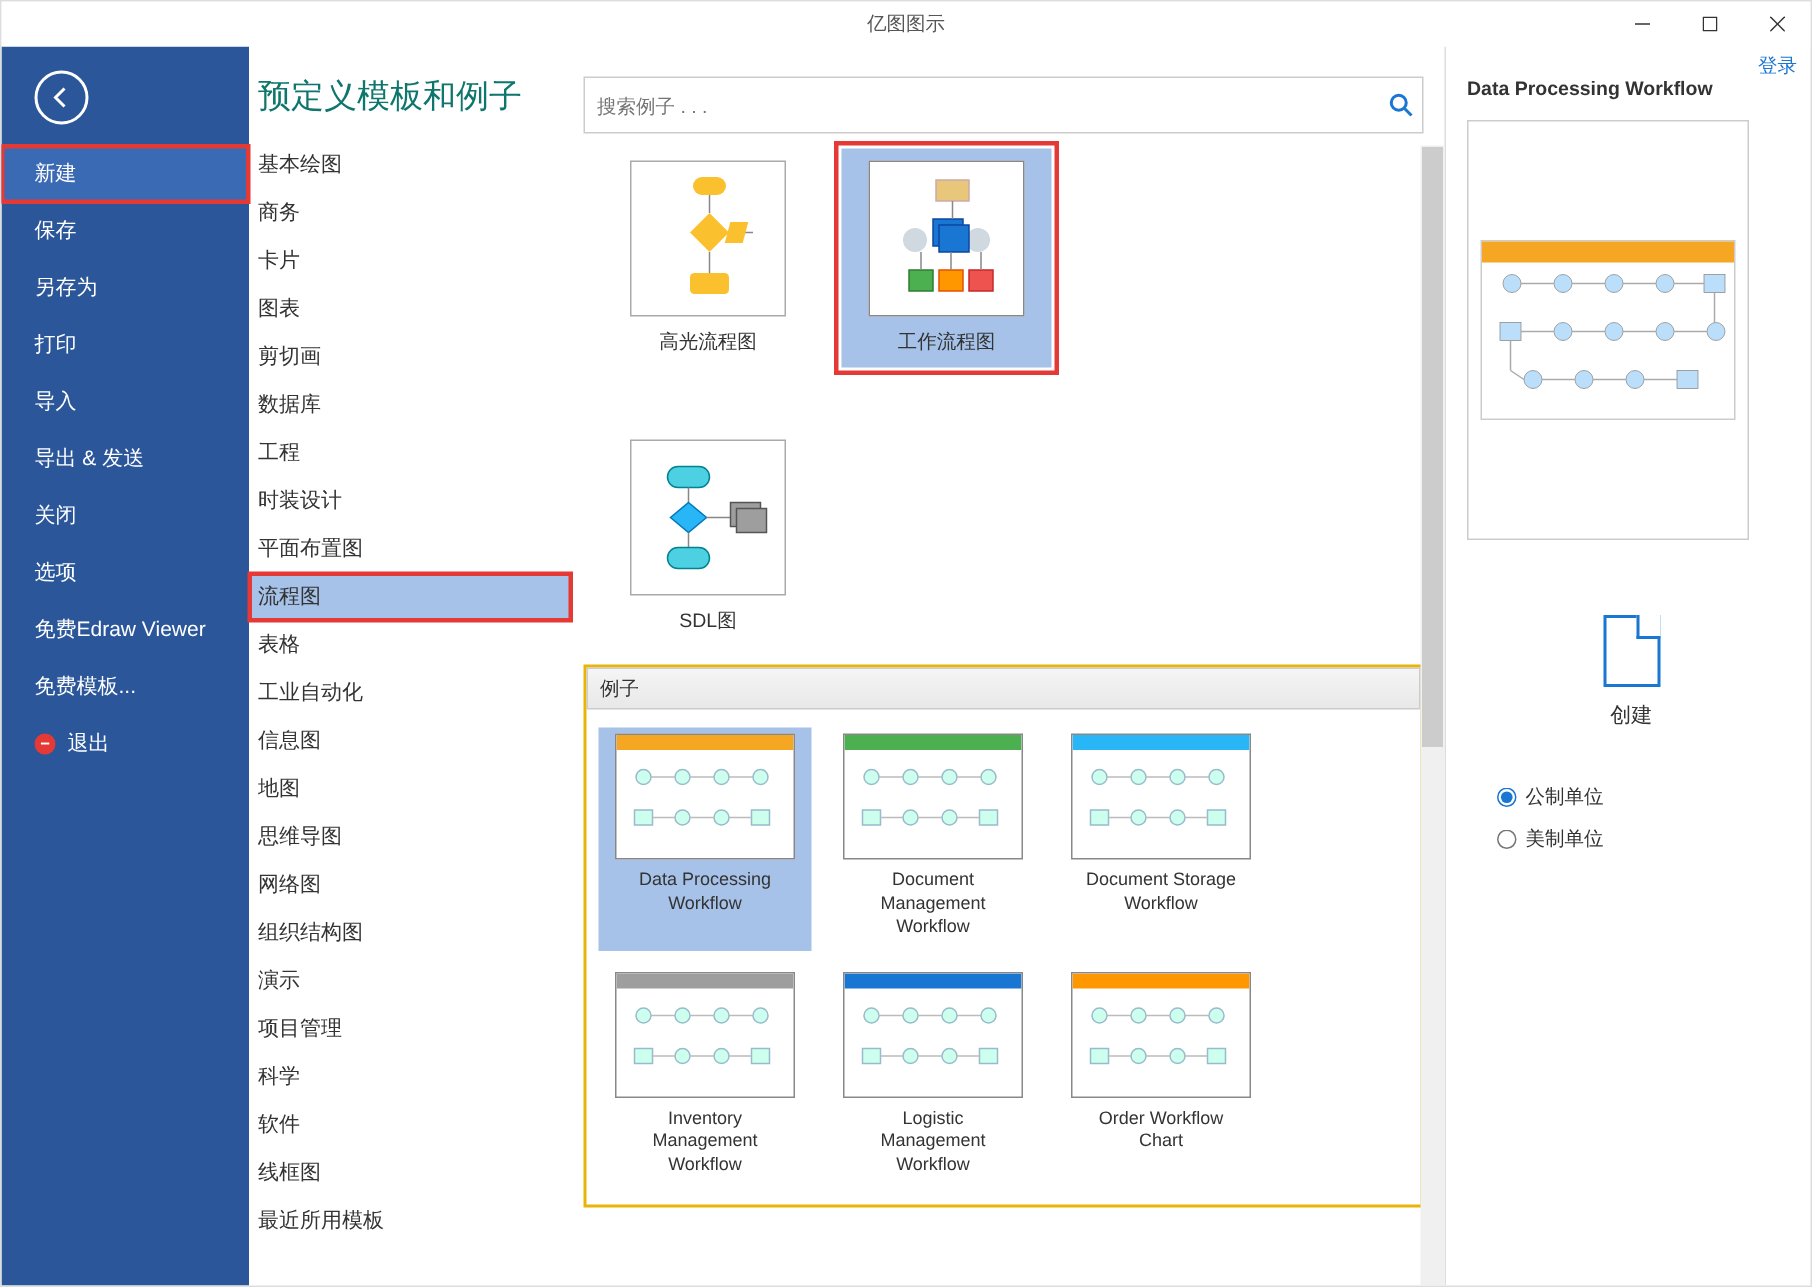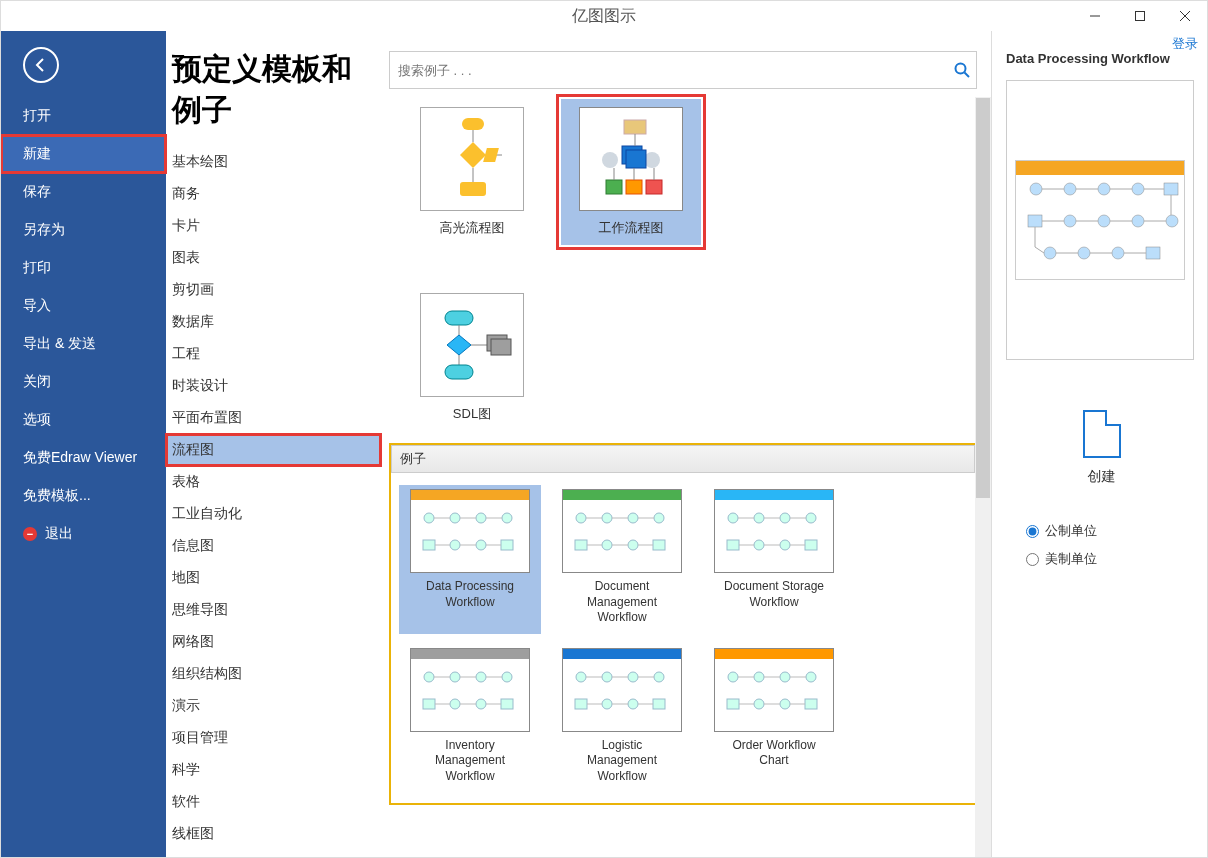--- a/index.html
+++ b/index.html
@@ -1,34 +1,34 @@
 <!DOCTYPE html>
 <html><head>
 <meta charset="utf-8">
 <style>
 * { box-sizing: border-box; margin: 0; padding: 0; }
 body { font-family: "Microsoft YaHei", "Segoe UI", sans-serif; font-size: 13px; background: #fff; width: 1208px; height: 858px; overflow: hidden; border: 1px solid #ddd; }
 
 .titlebar { height: 30px; background: #fff; display: flex; align-items: center; position: relative; }
-.titlebar-title { position: absolute; left: 50%; transform: translateX(-50%); color: #555; font-size: 16px; }
+.titlebar-title { position: absolute; left: 50%; transform: translateX(-50%); color: #555; font-size: 13px; }
 .win-controls { position: absolute; right: 0; display: flex; }
 .win-btn { width: 45px; height: 30px; display: flex; align-items: center; justify-content: center; color: #333; cursor: pointer; }
 .login-link { position: absolute; right: 10px; top: 35px; color: #1976d2; font-size: 13px; cursor: pointer; }
 
 .main { display: flex; height: calc(100% - 30px); }
 .sidebar { width: 165px; background: #2b579a; color: #fff; padding-top: 8px; }
 .back-btn { width: 36px; height: 36px; border: 2px solid #fff; border-radius: 50%; margin: 8px 0 14px 22px; display: flex; align-items: center; justify-content: center; cursor: pointer; }
 .sidebar-item { padding: 10px 22px; font-size: 14px; cursor: pointer; display: flex; align-items: center; gap: 8px; }
 .sidebar-item.active { background: #3b6ab5; }
 .sidebar-item.hl { outline: 3px solid #e53935; outline-offset: -2px; }
 .exit-icon { width: 14px; height: 14px; border-radius: 50%; background: #e53935; display: inline-flex; align-items: center; justify-content: center; color: #fff; font-size: 11px; font-weight: bold; }
 
 .content { flex: 1; display: flex; }
 .cat-panel { width: 215px; padding: 18px 0 0 0; }
-.page-title { font-size: 30px; color: #000000; padding: 0 0 15px 6px; font-weight: bold; }
+.page-title { font-size: 22px; color: #0f766e; padding: 0 0 15px 6px; font-weight: normal; }
 .cat-list { }
 .cat-item { padding: 7px 0 7px 6px; font-size: 14px; color: #333; cursor: pointer; }
 .cat-item.active { background: #a6c2e8; outline: 3px solid #e53935; outline-offset: -2px; }
 
 .center-panel { flex: 1; padding: 20px 14px 0 8px; position: relative; }
 .search-wrap { display: flex; align-items: center; border: 1px solid #ccc; height: 38px; margin-bottom: 18px; }
 .search-input { flex: 1; border: none; outline: none; padding: 0 8px; font-size: 13px; color: #888; }
 .search-icon { width: 28px; display: flex; align-items: center; justify-content: center; color: #1976d2; }
 
 .templates { display: flex; flex-wrap: wrap; gap: 24px 24px; margin-left: 18px; position: relative; }
@@ -43,21 +43,21 @@
 .examples-header { background: linear-gradient(#f5f5f5, #e8e8e8); border: 1px solid #ccc; padding: 4px 8px; font-size: 13px; color: #333; }
 .examples-grid { display: flex; flex-wrap: wrap; gap: 10px 10px; padding: 12px 8px 0 8px; }
 .ex-card { width: 142px; text-align: center; cursor: pointer; padding: 4px 0 8px; }
 .ex-card.selected { background: #a6c2e8; }
 .ex-thumb { width: 120px; height: 84px; margin: 0 auto 6px; border: 1px solid #888; background: #fff; position: relative; overflow: hidden; }
 .ex-label { font-size: 12px; color: #333; line-height: 1.3; }
 
 .scrollbar-track { position: absolute; right: 0; top: 66px; bottom: 0; width: 16px; background: #f0f0f0; }
 .scrollbar-thumb { background: #ccc; width: 14px; margin: 1px; height: 400px; }
 
-.preview-panel { width: 216px; border-left: 1px solid #ddd; padding: 20px 10px 0 14px; }
+.preview-panel { width: 244px; border-left: 1px solid #ddd; padding: 20px 10px 0 14px; }
 .preview-title { font-size: 13px; font-weight: bold; color: #333; margin-bottom: 14px; }
 .preview-box { width: 188px; height: 280px; border: 1px solid #ccc; display: flex; align-items: center; justify-content: center; background: #fff; }
 .preview-inner { width: 170px; height: 120px; border: 1px solid #ccc; position: relative; background: #fff; }
 .preview-inner .hdr { height: 14px; background: #f5a623; }
 .create-block { text-align: center; margin-top: 50px; }
 .create-icon { width: 38px; height: 48px; border: 2px solid #1976d2; margin: 0 auto 10px; position: relative; }
 .create-icon::after { content: ""; position: absolute; top: -2px; right: -2px; width: 14px; height: 14px; background: #fff; border-left: 2px solid #1976d2; border-bottom: 2px solid #1976d2; }
 .create-label { font-size: 14px; color: #333; }
 .radio-group { margin-top: 36px; margin-left: 20px; }
 .radio-row { display: flex; align-items: center; gap: 6px; margin-bottom: 10px; font-size: 13px; color: #333; }
@@ -89,23 +89,20 @@
 </div>
 <span class="login-link">登录</span>
 
 <div class="main">
   <div class="sidebar">
     <div class="back-btn">
       <svg width="18" height="18">
           <path d="M11 3 L5 9 L11 15" fill="none" stroke="#fff" stroke-width="2"></path>
         </svg>
     </div>
-    <div class="sidebar-item">
-        <span>打开</span>
-      </div>
     <div class="sidebar-item active hl">
         <span>新建</span>
       </div>
     <div class="sidebar-item">
         <span>保存</span>
       </div>
     <div class="sidebar-item">
         <span>另存为</span>
       </div>
     <div class="sidebar-item">

